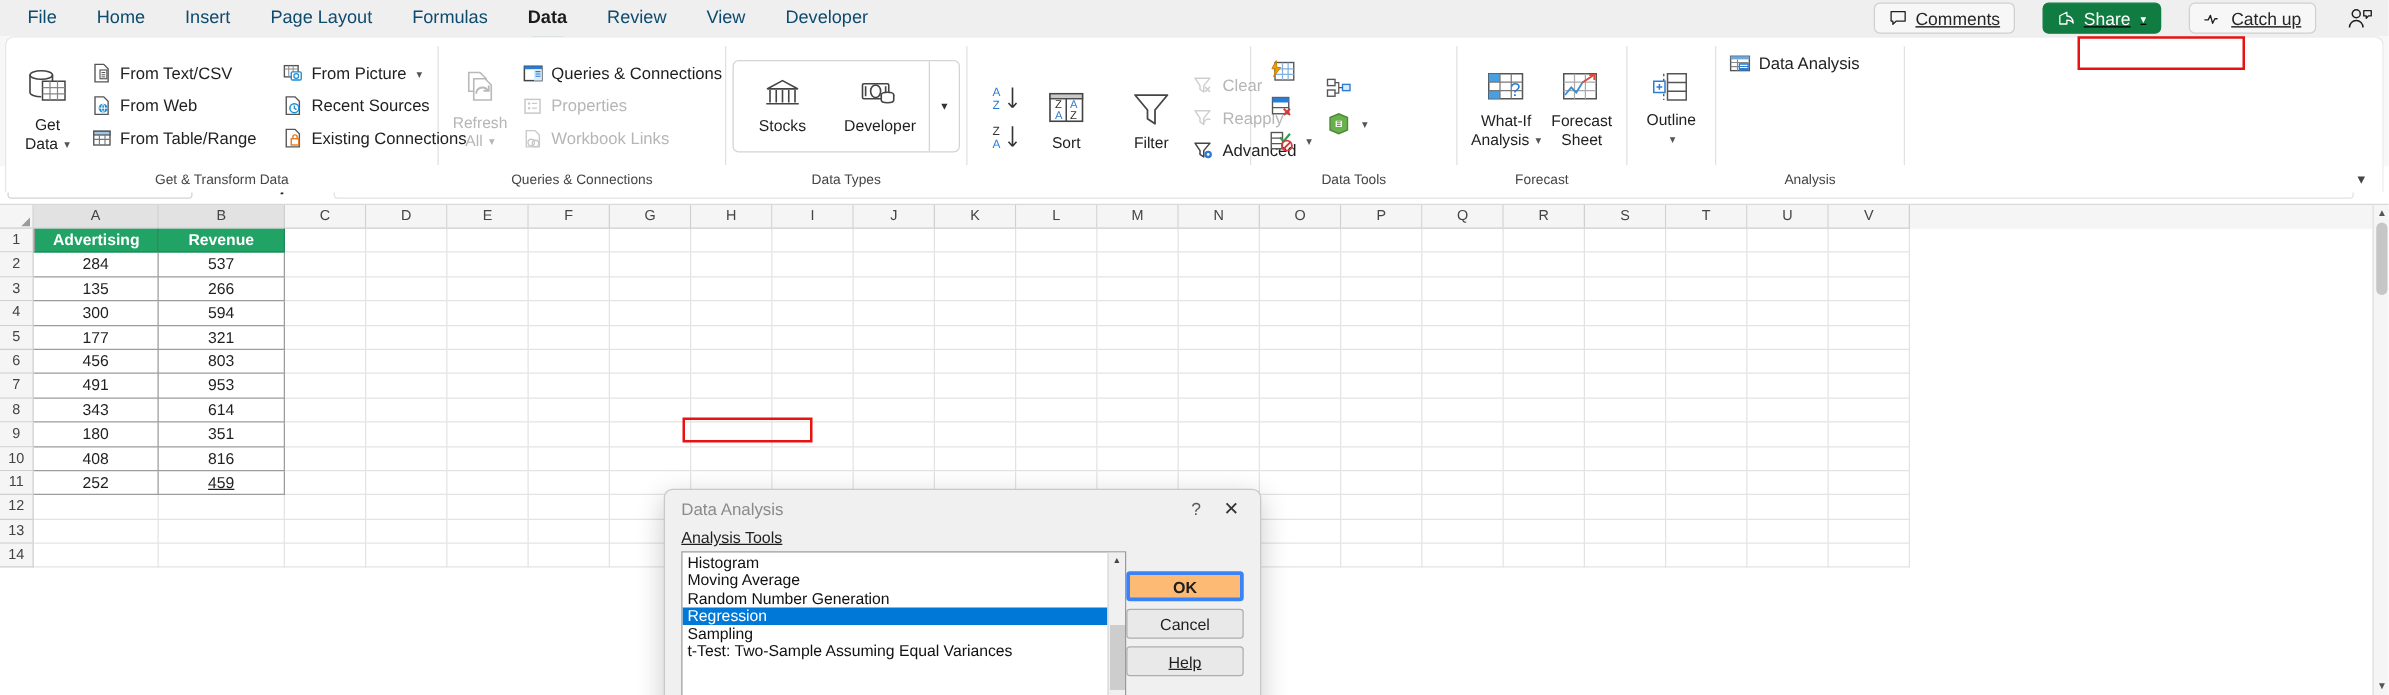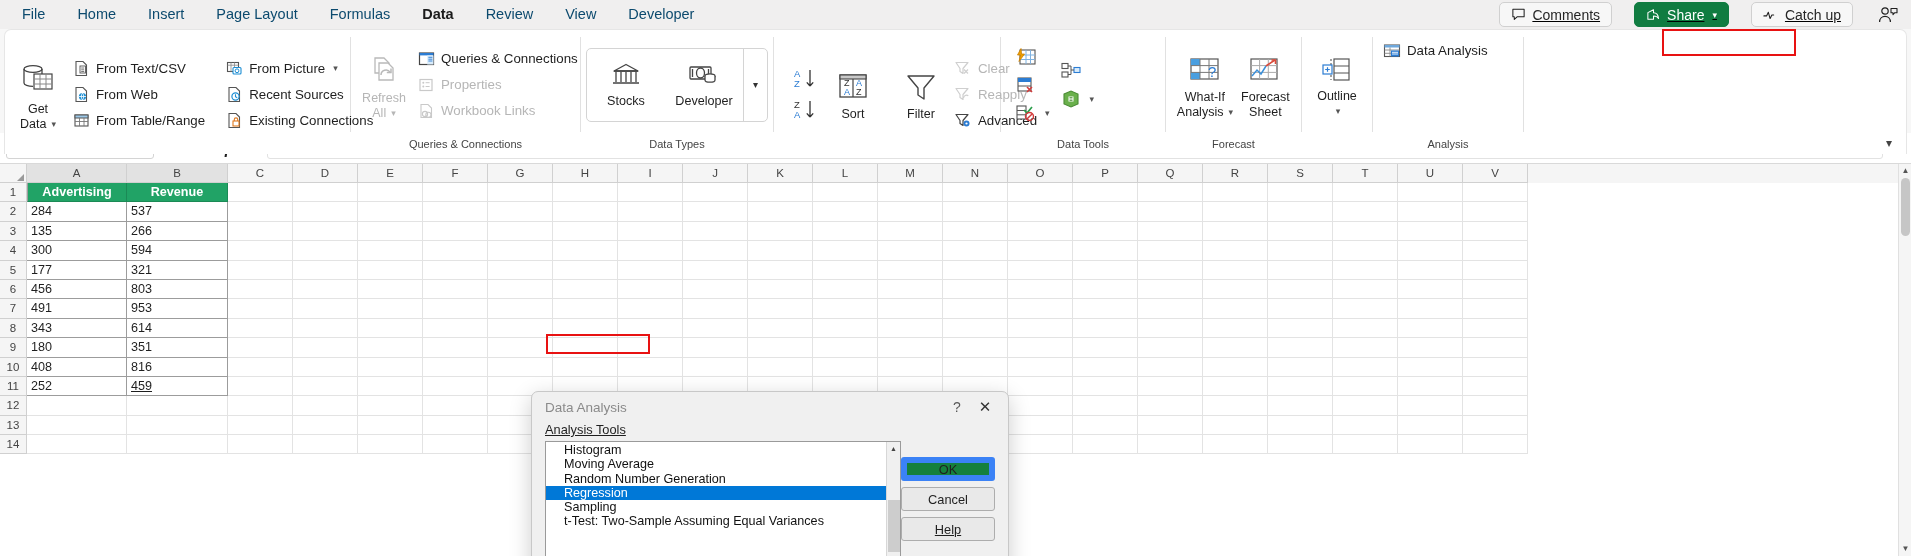--- a/index.html
+++ b/index.html
@@ -128,21 +128,21 @@
     height:19.4px; border-right:1px solid #d0d0d0; border-bottom:1px solid #d0d0d0;
     background:#f5f5f5; font-size:11.5px; color:#444; text-align:center; line-height:18px;
   }
   .cells{ flex:1; }
   .grow{ display:flex; height:19.4px; }
   .cell{
     border-right:1px solid #e3e3e3; border-bottom:1px solid #e3e3e3;
     font-size:12.6px; color:#1f1f1f; line-height:18px; padding:0 4px;
     overflow:hidden; white-space:nowrap;
   }
-  .cell.num{ }
+  .cell.num{ text-align:center; }
   .cell.hdrgreen{
     background:#21a366; color:#fff; font-weight:bold; text-align:center;
     border-right:1px solid #1b8a56; border-bottom:1px solid #1b8a56;
   }
   .cell.bordered{ border-right:1px solid #9c9c9c; border-bottom:1px solid #9c9c9c; border-left:0;}
   .tbl-left{ border-left:1px solid #9c9c9c; }
 
   .vscroll{
     position:absolute; right:0; top:0; width:13px; height:392px; background:#f5f5f5;
     border-left:1px solid #e0e0e0;
@@ -164,32 +164,32 @@
   .dlg-help{ width:26px; text-align:center; font-size:14px; color:#5a5a5a; }
   .dlg-close{ width:30px; text-align:center; font-size:15px; color:#333; }
   .dlg-body{ position:relative; padding:0 13px; }
   .dlg-label{ font-size:12.8px; color:#1f1f1f; margin-bottom:4px; }
   .dlg-label u{ text-decoration:underline;margin-top:31px; }
   .listbox{
     width:356px; height:132px; border:1px solid #9a9a9a; background:#fff;
     display:flex; overflow:hidden; position:relative;
   }
   .listitems{ flex:1; padding-top:1px; }
-  .li{ font-size:12.6px; color:#111; line-height:14.3px; padding:0 18px; white-space:nowrap; }
+  .li{ font-size:12.6px; color:#111; line-height:14.3px; padding:0 4px; white-space:nowrap; }
   .li.sel{ background:#0078d7; color:#fff; }
   .lb-scroll{ width:14px; background:#f0f0f0; border-left:1px solid #d7d7d7; position:relative;}
   .lb-thumb{ position:absolute; left:1px; width:12px; background:#cdcdcd; }
   .lb-ar{ position:absolute; left:0; width:13px; height:14px; text-align:center; font-size:7px; color:#444; line-height:14px;}
   .dlg-btns{ position:absolute; right:13px; top:35px; width:94px; }
   .dbtn{
     width:94px; height:24px; border:1px solid #adadad; background:#e9e9e9;
     font-size:12.8px; color:#1f1f1f; border-radius:3px; margin-bottom:6px;
     display:flex; align-items:center; justify-content:center;
   }
-  .dbtn.primary{ border:6px solid #3b82f6; background:#15803d; }
+  .dbtn.primary{ border:3px solid #3b82f6; background:#fdba74;font-weight:bold; }
   .dbtn u{ text-decoration:underline; }
 
   
   .annot{ position:absolute; border:2.5px solid #e81212; pointer-events:none; }
   #annot-ribbon{ left:1662px; top:29px; width:134px; height:27px; }
   #annot-regression{ left:546px; top:334px; width:104px; height:20px; }
 
   svg{ display:block; }
 </style>
 </head>
@@ -325,20 +325,21 @@
               <svg width="17" height="17" viewBox="0 0 17 17">
                   <path d="M3 1.5h7l3.5 3.5v10.5H3z" fill="#fff" stroke="#555" stroke-width="1.1"></path>
                   <rect x="7" y="9" width="6" height="5" fill="#fff" stroke="#e07a1f" stroke-width="1.1"></rect>
                   <path d="M8.3 9V7.6a1.7 1.7 0 013.4 0V9" fill="none" stroke="#e07a1f" stroke-width="1.1"></path>
                 </svg>
             </span>
             <span>Existing Connections</span>
           </div>
         </div>
       </div>
+      <div class="grp-label">Get &amp; Transform Data</div>
     </div>
     <div class="grp-sep"></div>
 
     <div class="grp" style="width:229px">
       <div class="grp-body">
         <div class="bigbtn">
           <span class="ic">
             <svg width="34" height="34" viewBox="0 0 34 34">
               <path d="M8 4h9l5 5v10H8z" fill="#fff" stroke="#b9b9b9" stroke-width="1.3"></path>
               <path d="M12 9h9l5 5v12h-14z" fill="#fff" stroke="#b9b9b9" stroke-width="1.3"></path>

